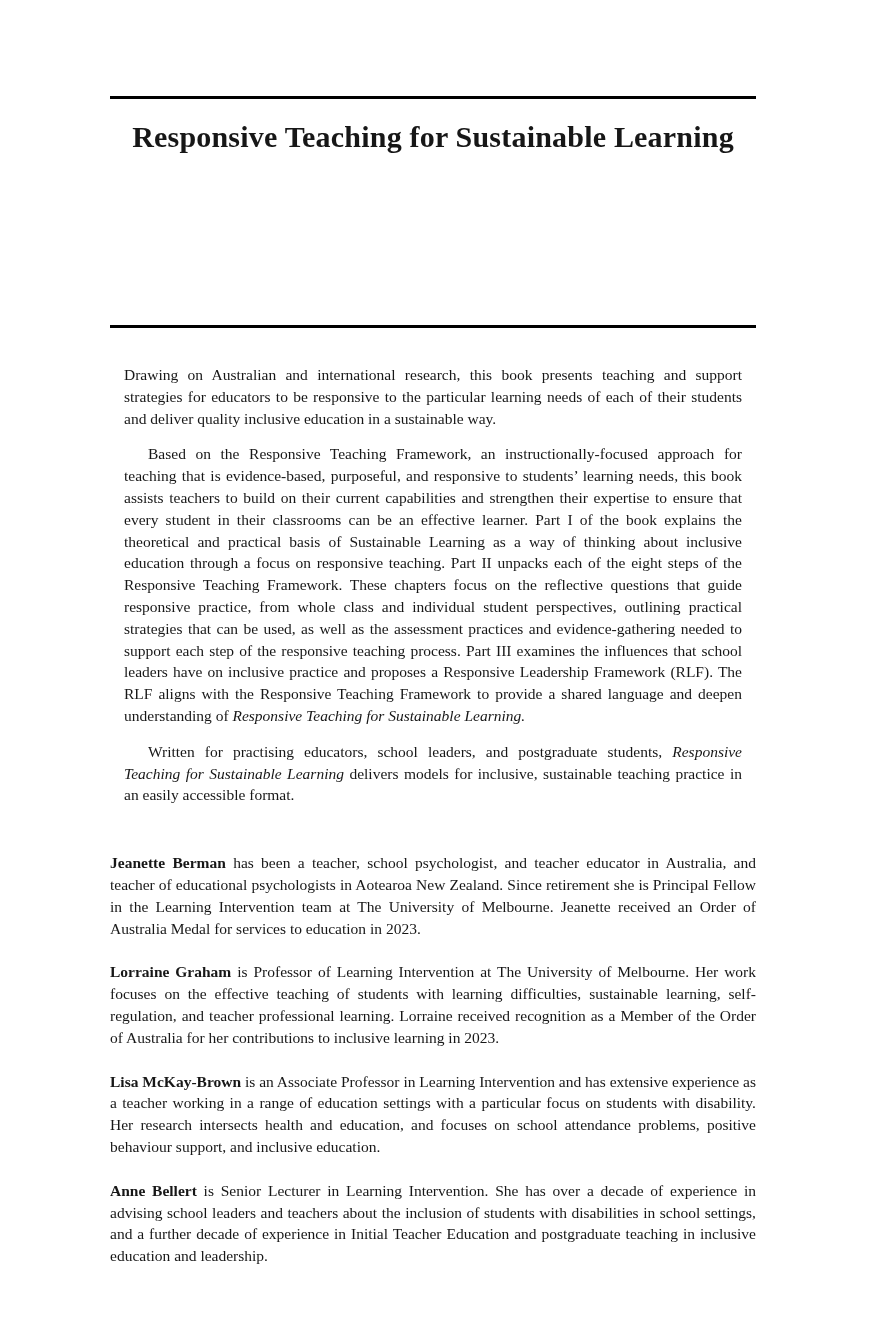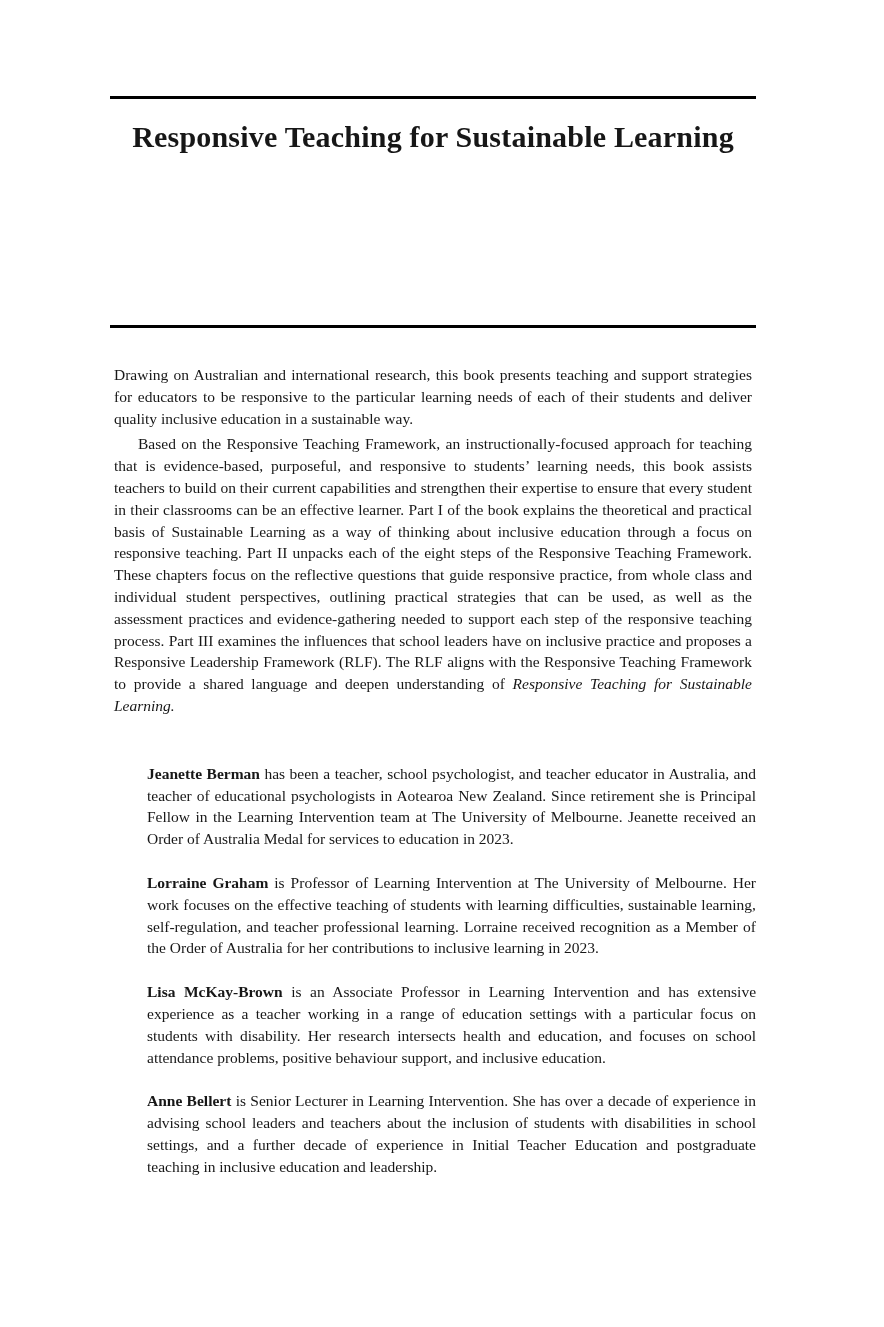--- a/index.html
+++ b/index.html
@@ -34,47 +34,47 @@
   }
   .mid-rule {
     margin-top: 168px;
   }
   .body-text {
     margin-top: 36px;
     font-size: 15.5px;
     line-height: 21.8px;
     text-align: justify;
   }
-  .body-text p { margin: 4px; }
+  .body-text p { margin: 14px; }
   .indent { text-indent: 24px; }
   .bios {
     margin-top: 46px;
     font-size: 15.5px;
     line-height: 21.8px;
     text-align: justify;
-    margin-left: 37px;
   }
   .bio + .bio { margin-top: 22px; }
   em { }
   strong { font-weight: bold; }
 </style>
 </head>
 <body>
 
 <div class="page">
 
   <hr class="rule top-rule">
 
   <h1 class="title">Responsive Teaching for Sustainable Learning</h1>
 
   <hr class="rule mid-rule">
 
   <div class="body-text">
     <p>Drawing on Australian and international research, this book presents teaching and support strategies for educators to be responsive to the particular learning needs of each of their students and deliver quality inclusive education in a sustainable way.</p>
     <p class="indent"><span>Based on the Responsive Teaching Framework, an instructionally-focused approach for teaching that is evidence-based, purposeful, and responsive to students’ learning needs, this book assists teachers to build on their current capabilities and strengthen their expertise to ensure that every student in their classrooms can be an effective learner. Part I of the book explains the theoretical and practical basis of Sustainable Learning as a way of thinking about inclusive education through a focus on responsive teaching. Part II unpacks each of the eight steps of the Responsive Teaching Framework. These chapters focus on the reflective questions that guide responsive practice, from whole class and individual student perspectives, outlining practical strategies that can be used, as well as the assessment practices and evidence-gathering needed to support each step of the responsive teaching process. Part III examines the influences that school leaders have on inclusive practice and proposes a Responsive Leadership Framework (RLF). The RLF aligns with the Responsive Teaching Framework to provide a shared language and deepen understanding of </span><em>Responsive Teaching for Sustainable Learning.</em></p>
+    <p class="indent"><span>Written for practising educators, school leaders, and postgraduate students, </span><em>Responsive Teaching for Sustainable Learning</em><span> delivers models for inclusive, sustainable teaching practice in an easily accessible format.</span></p>
   </div>
 
   <div class="bios">
     <p class="bio"><strong>Jeanette Berman</strong><span> has been a teacher, school psychologist, and teacher educator in Australia, and teacher of educational psychologists in Aotearoa New Zealand. Since retirement she is Principal Fellow in the Learning Intervention team at The University of Melbourne. Jeanette received an Order of Australia Medal for services to education in 2023.</span></p>
     <p class="bio"><strong>Lorraine Graham</strong><span> is Professor of Learning Intervention at The University of Melbourne. Her work focuses on the effective teaching of students with learning difficulties, sustainable learning, self-regulation, and teacher professional learning. Lorraine received recognition as a Member of the Order of Australia for her contributions to inclusive learning in 2023.</span></p>
     <p class="bio"><strong>Lisa McKay-Brown</strong><span> is an Associate Professor in Learning Intervention and has extensive experience as a teacher working in a range of education settings with a particular focus on students with disability. Her research intersects health and education, and focuses on school attendance problems, positive behaviour support, and inclusive education.</span></p>
     <p class="bio"><strong>Anne Bellert</strong><span> is Senior Lecturer in Learning Intervention. She has over a decade of experience in advising school leaders and teachers about the inclusion of students with disabilities in school settings, and a further decade of experience in Initial Teacher Education and postgraduate teaching in inclusive education and leadership.</span></p>
   </div>
 
 </div>

